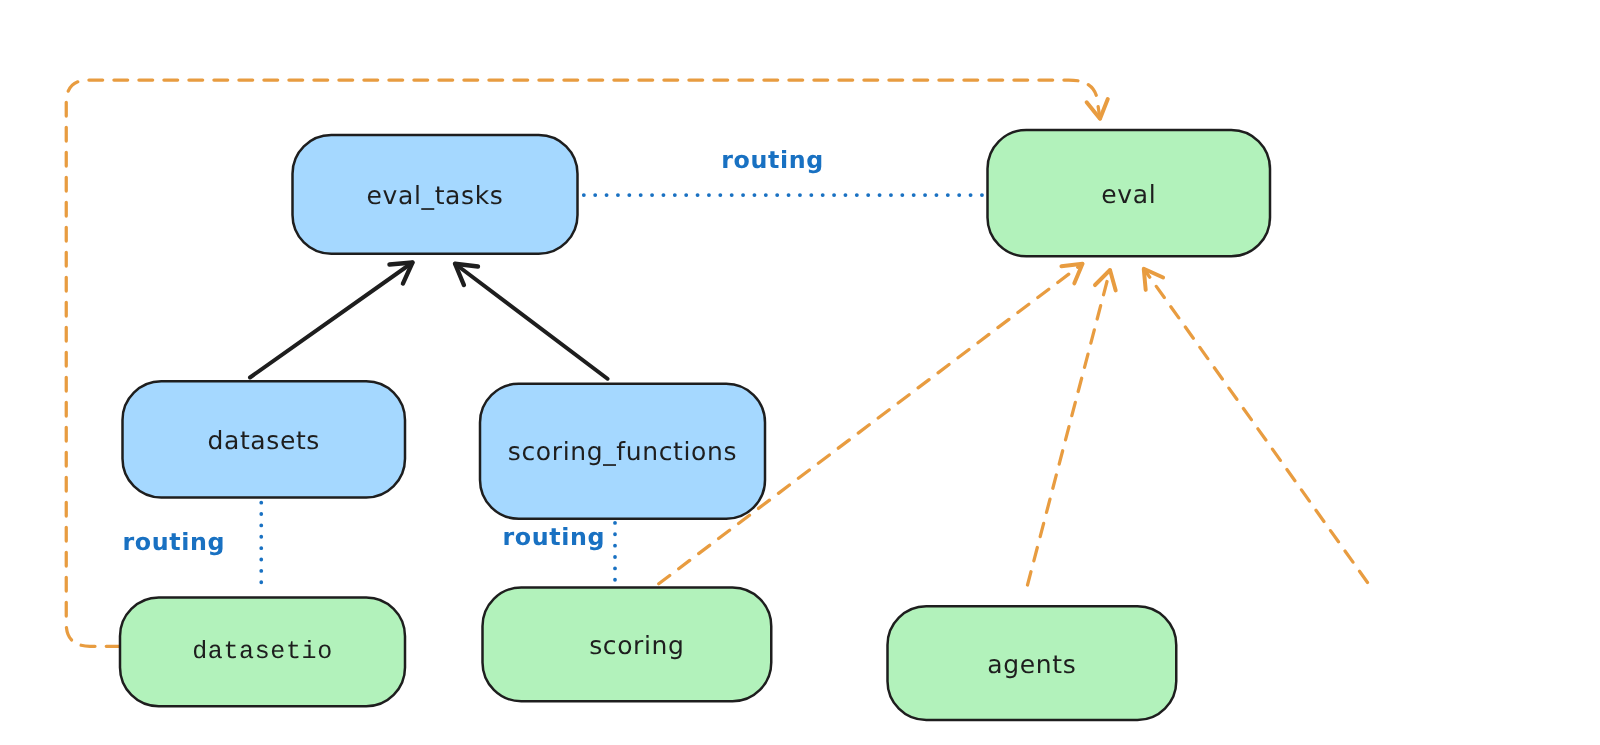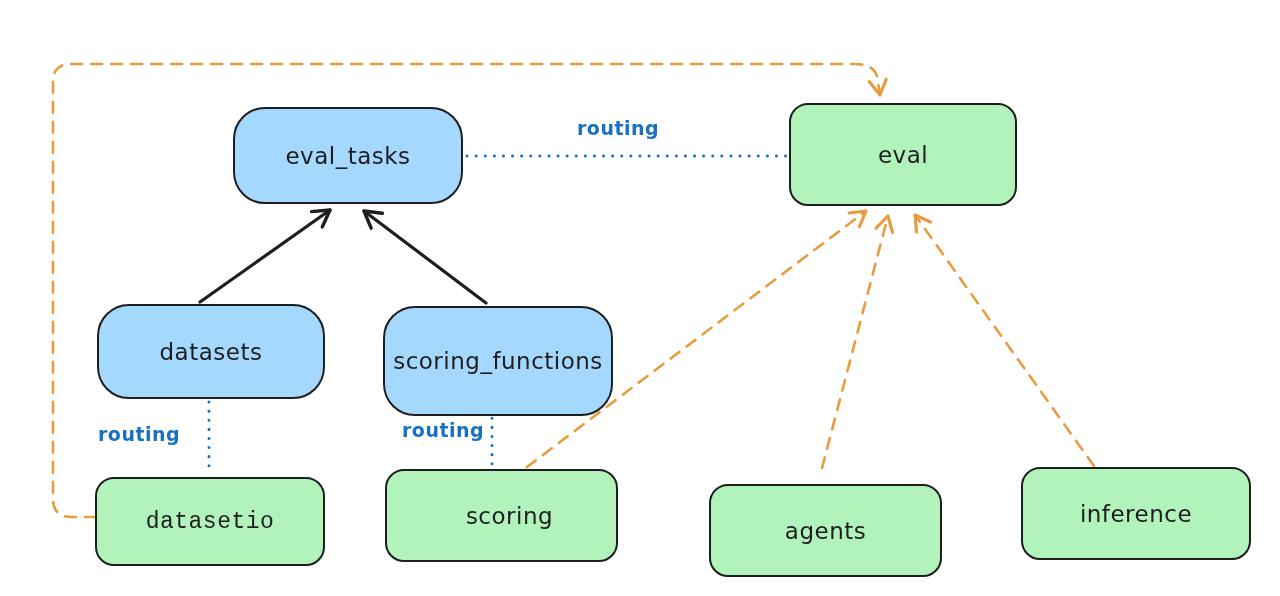--- a/index.html
+++ b/index.html
@@ -19,26 +19,26 @@
     overflow:hidden;
     font-family:"DejaVu Sans", sans-serif;
   }
   .edges-svg{position:absolute;left:0;top:0;width:1280px;height:596px;}
   .node{
     position:absolute;
     box-sizing:border-box;
     border:2.5px solid var(--node-border);
     border-radius:32px;
     display:flex;align-items:center;justify-content:center;
-    font-size:23px;
+    font-size:20px;
     color:var(--node-border);
     letter-spacing:0.5px;
   }
   .node.blue{background:var(--node-blue-fill);}
-  .node.green{background:var(--node-green-fill);border-radius:19px;}
+  .node.green{background:var(--node-green-fill);}
   .edge-label{
     position:absolute;
     color:var(--routing-blue);
     font-size:19px;
     font-weight:bold;
     letter-spacing:0.5px;
     white-space:nowrap;
     text-align:right;
   }
 </style>
@@ -91,23 +91,20 @@
   </div>
 
   <div class="node green" style="left:385px;top:469px;width:233px;height:93px;padding-left:16px;">
     <span>scoring</span>
   </div>
 
   <div class="node green" style="left:709px;top:484px;width:233px;height:93px;">
     <span>agents</span>
   </div>
 
-  <div class="node green" style="left:1021px;top:467px;width:230px;height:93px;">
-    <span>inference</span>
-  </div>
 
   <div class="edge-label" style="left:577px;top:117px;">routing</div>
 
   <div class="edge-label" style="left:98px;top:423px;">routing</div>
 
   <div class="edge-label" style="left:402px;top:419px;">routing</div>
 
 </div>
 
 </body></html>

